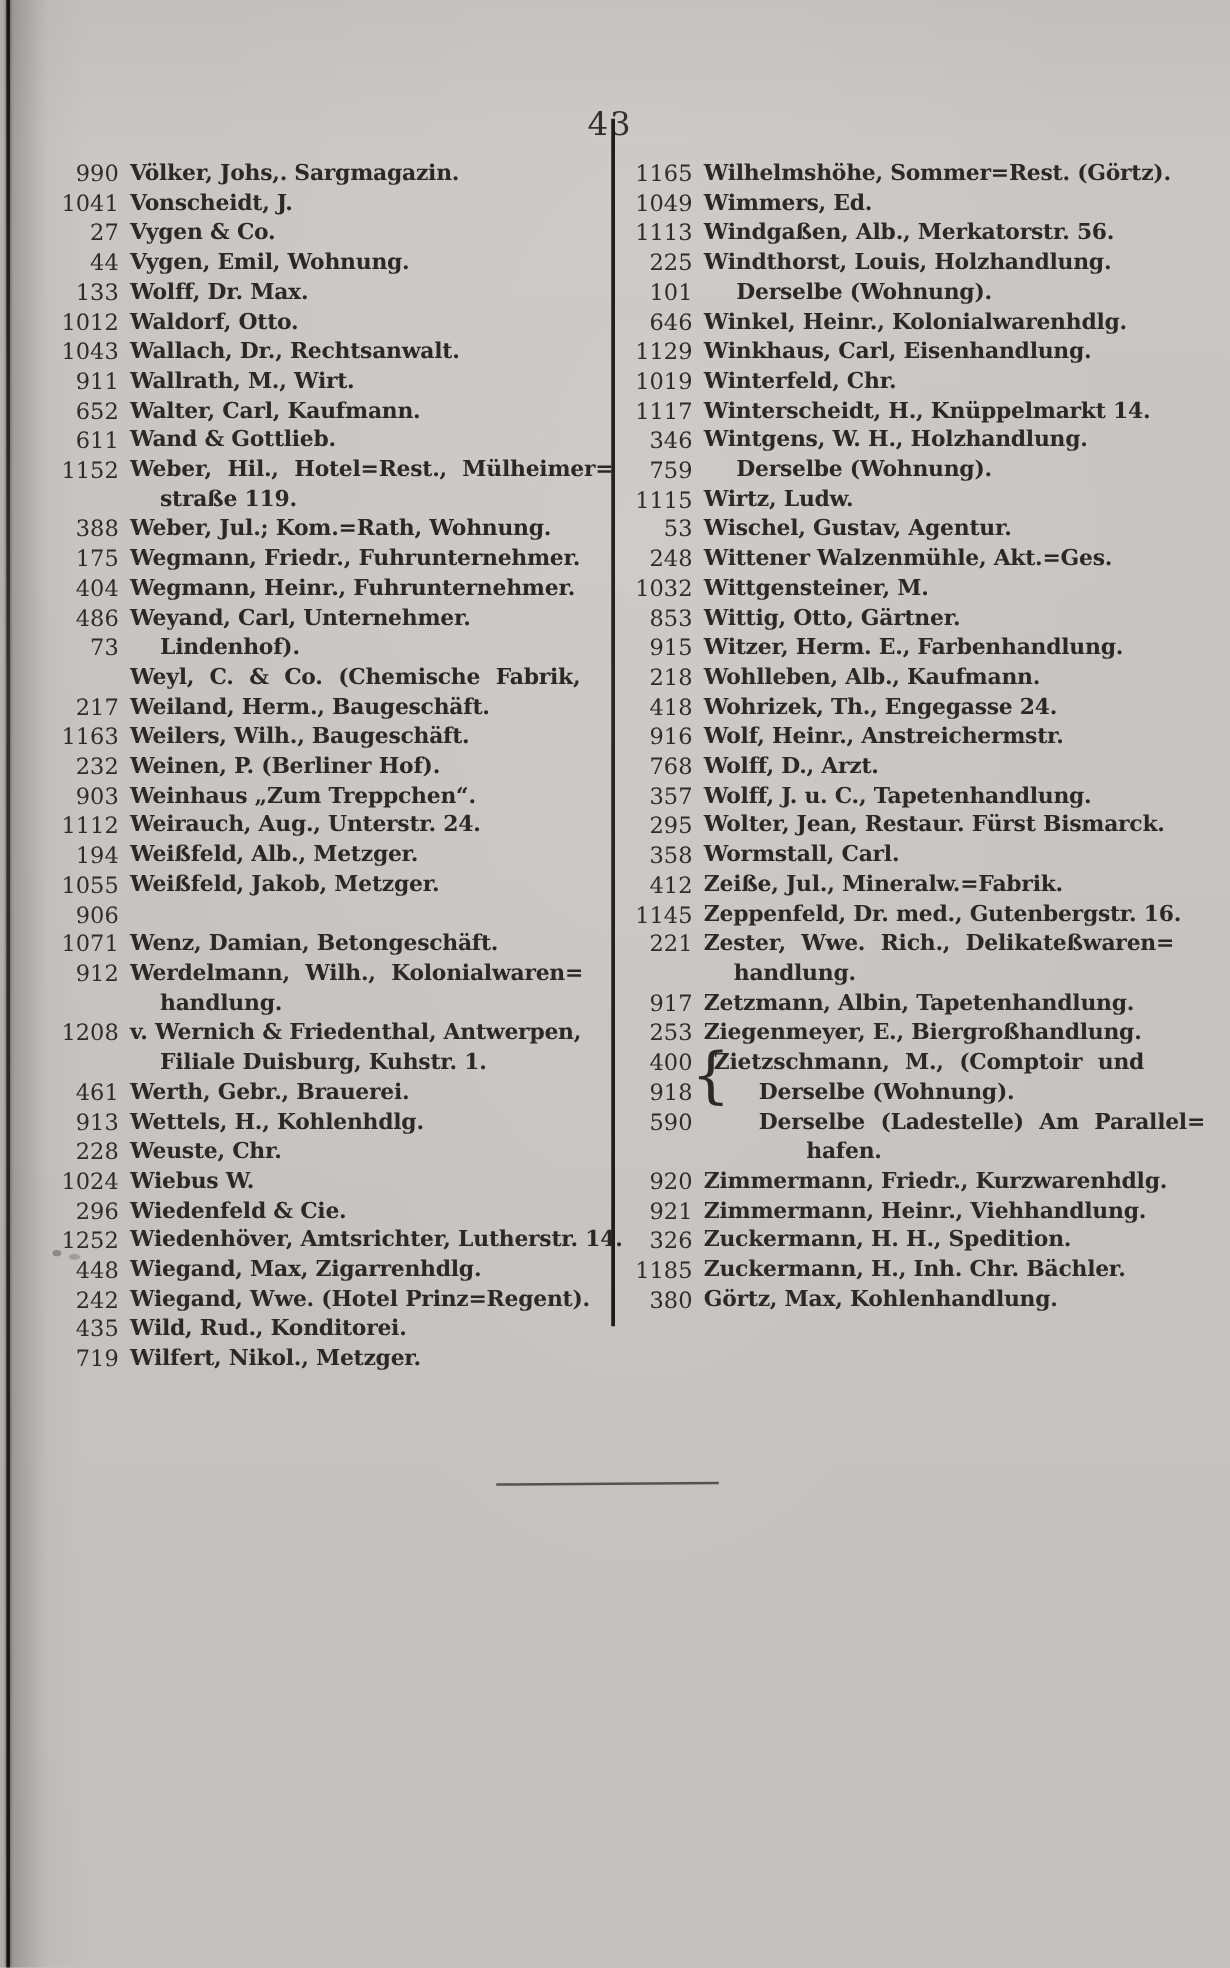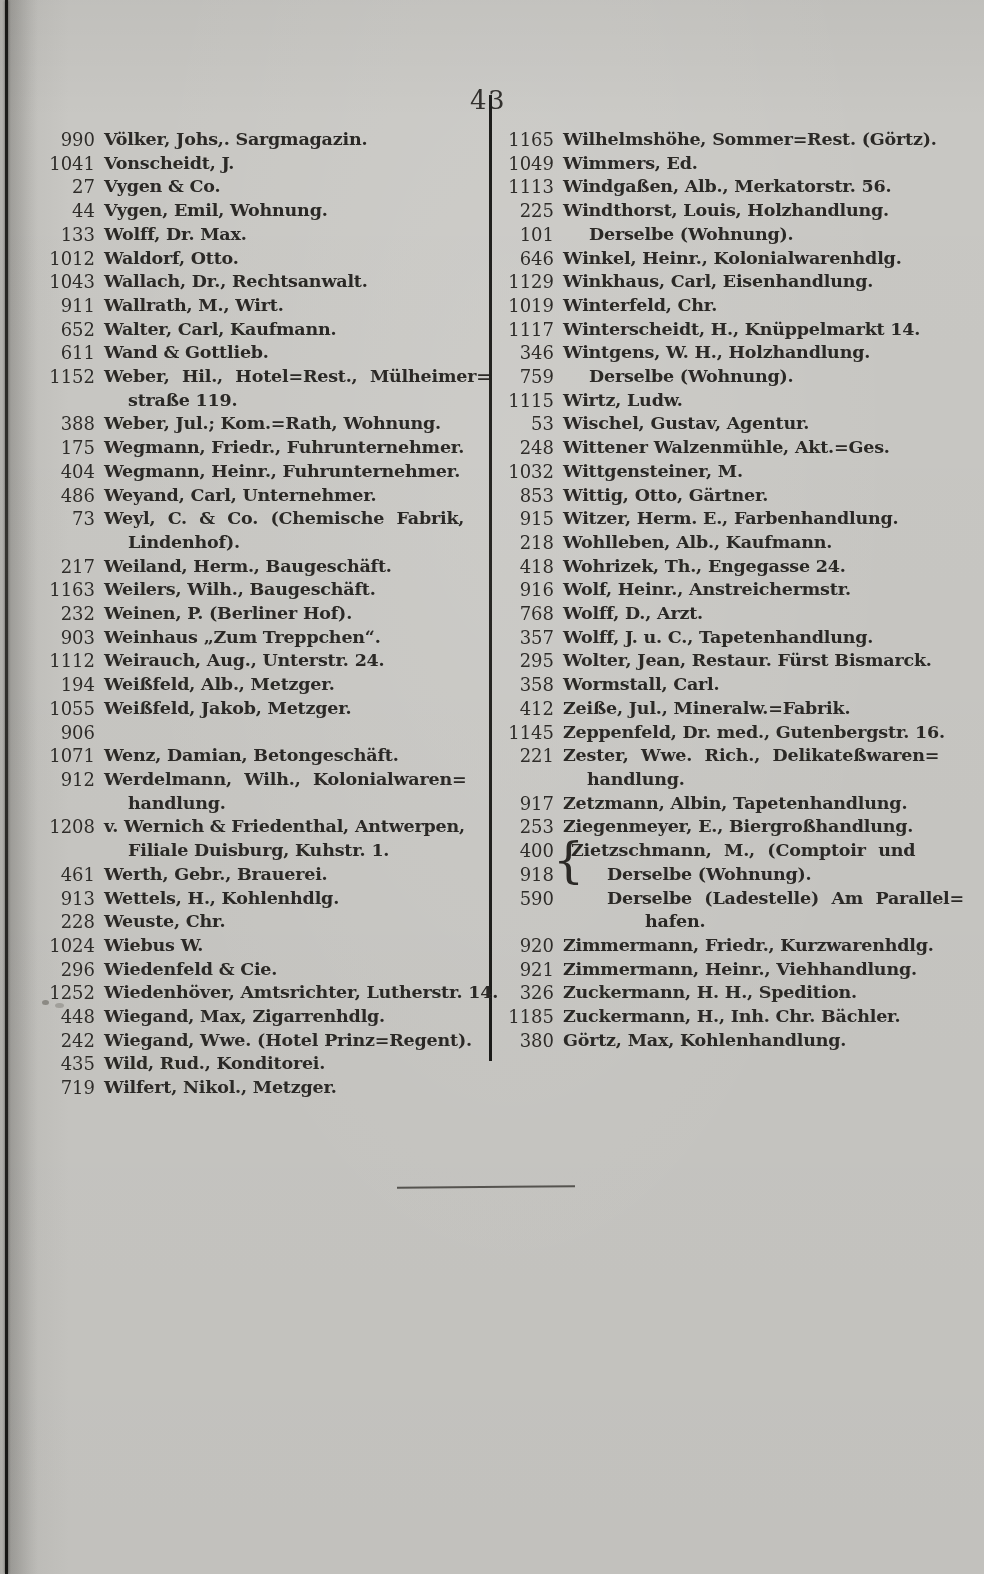--- a/index.html
+++ b/index.html
@@ -165,22 +165,22 @@
     </div>
     <div class="row">
       <span class="num">486</span>
       <div class="txt">
         <div class="line">Weyand, Carl, Unternehmer.</div>
       </div>
     </div>
     <div class="row">
       <span class="num">73</span>
       <div class="txt">
+        <div class="line cont">Lindenhof).</div>
         <div class="line spread">Weyl, C. &amp; Co. (Chemische Fabrik,</div>
-        <div class="line cont">Lindenhof).</div>
       </div>
     </div>
     <div class="row">
       <span class="num">217</span>
       <div class="txt">
         <div class="line">Weiland, Herm., Baugeschäft.</div>
       </div>
     </div>
     <div class="row">
       <span class="num">1163</span>

